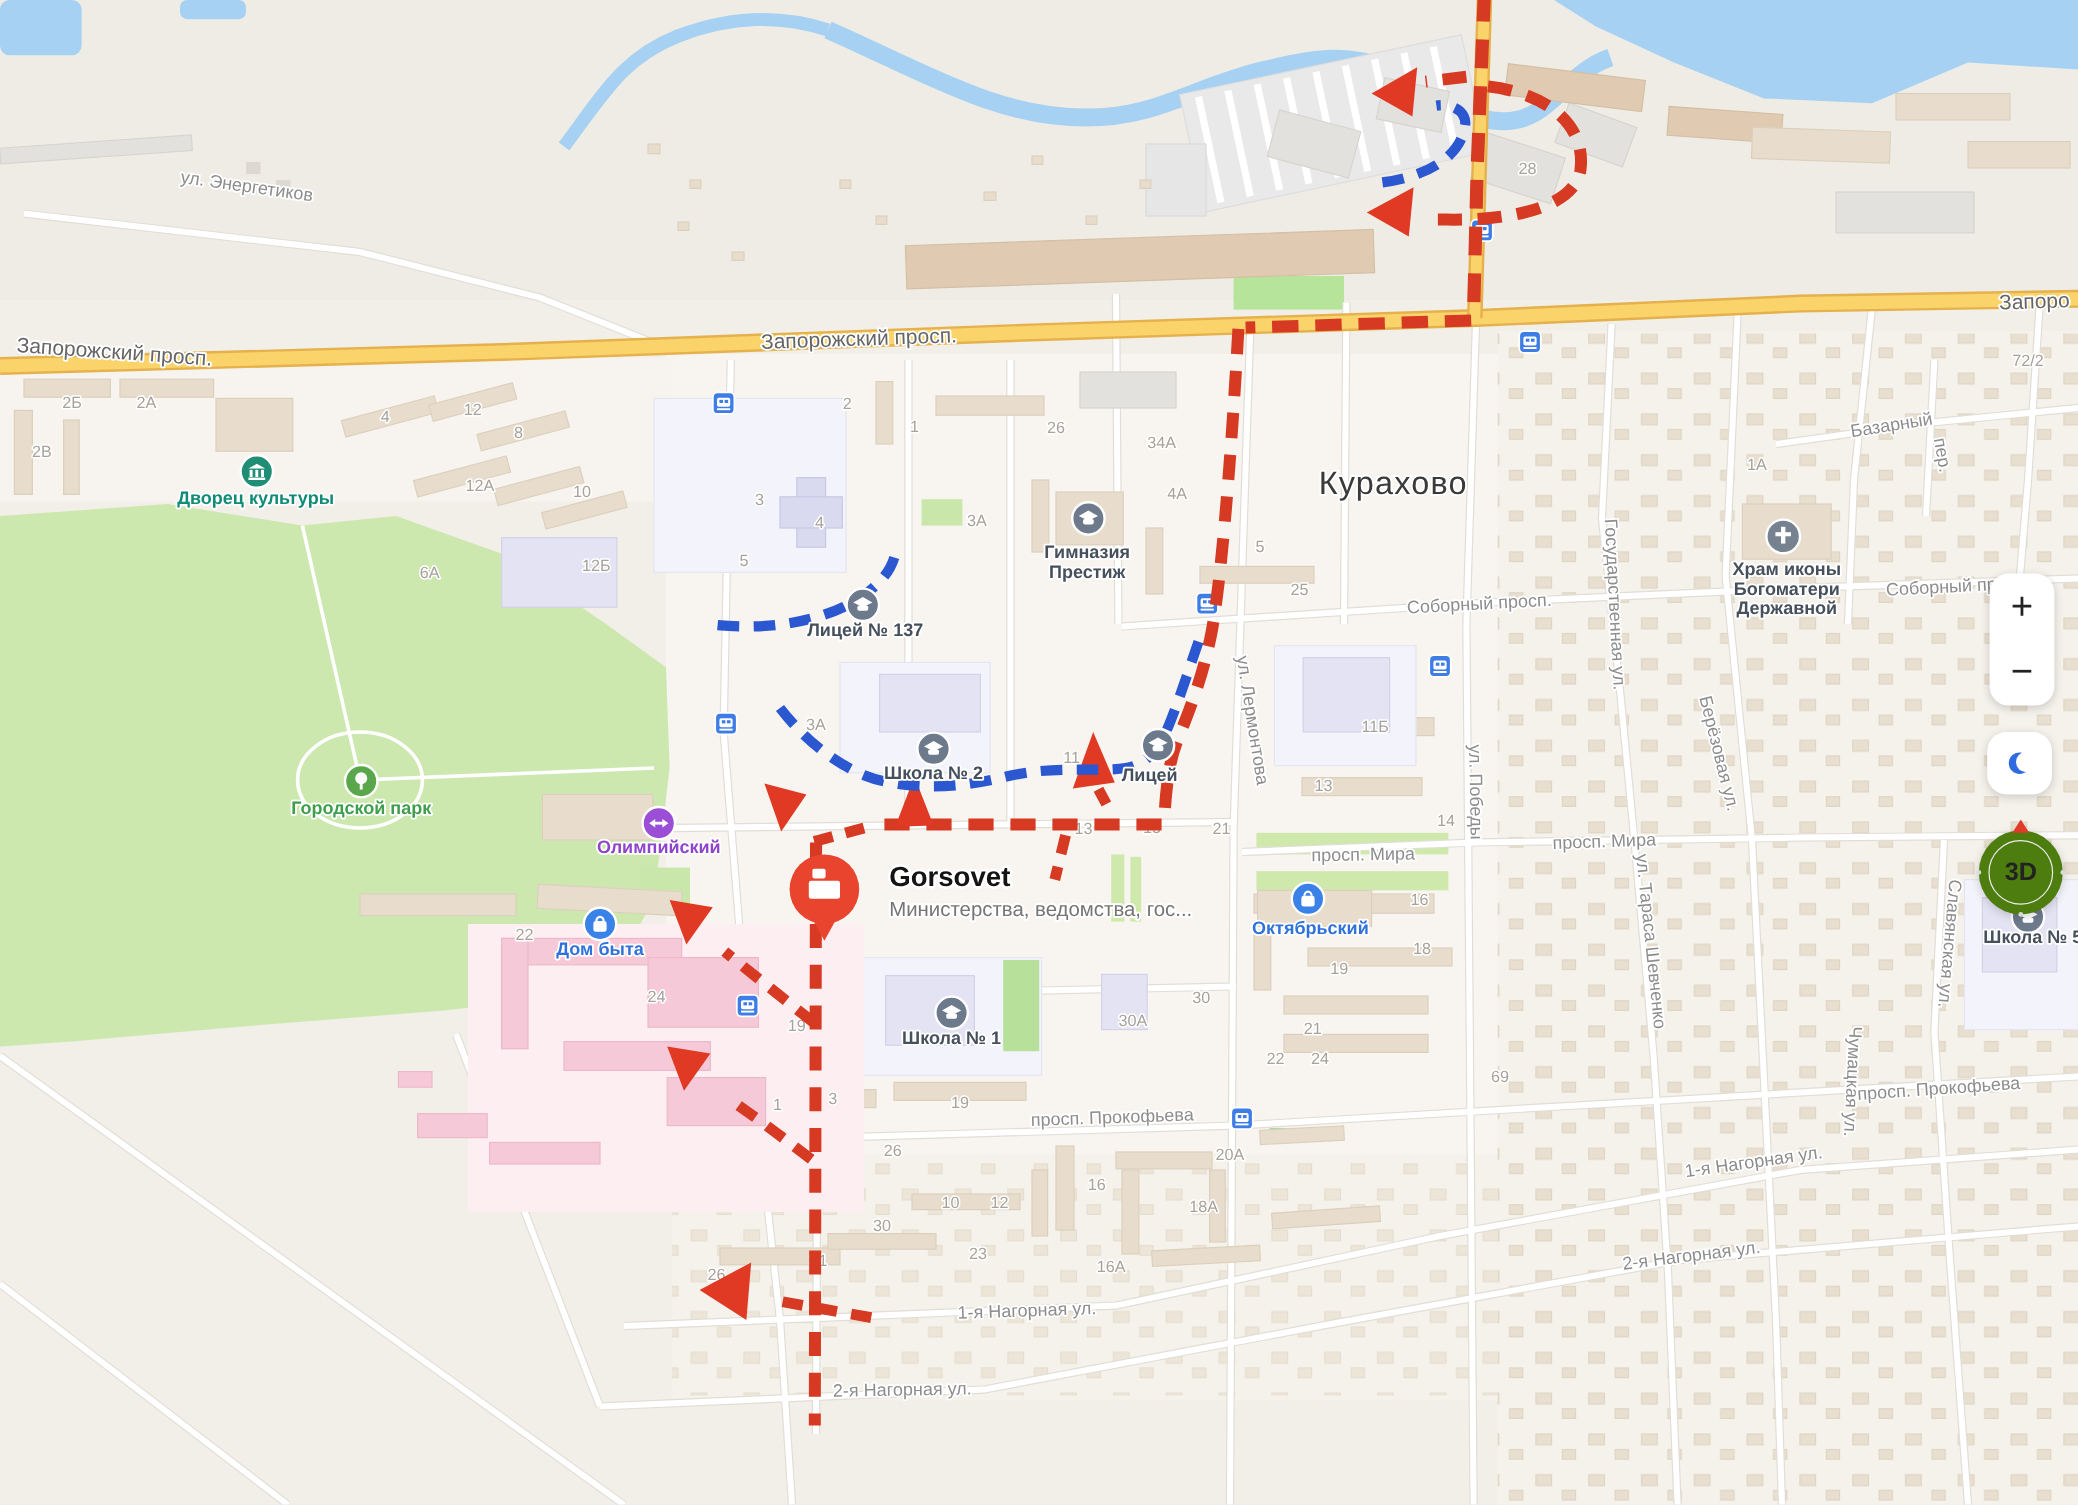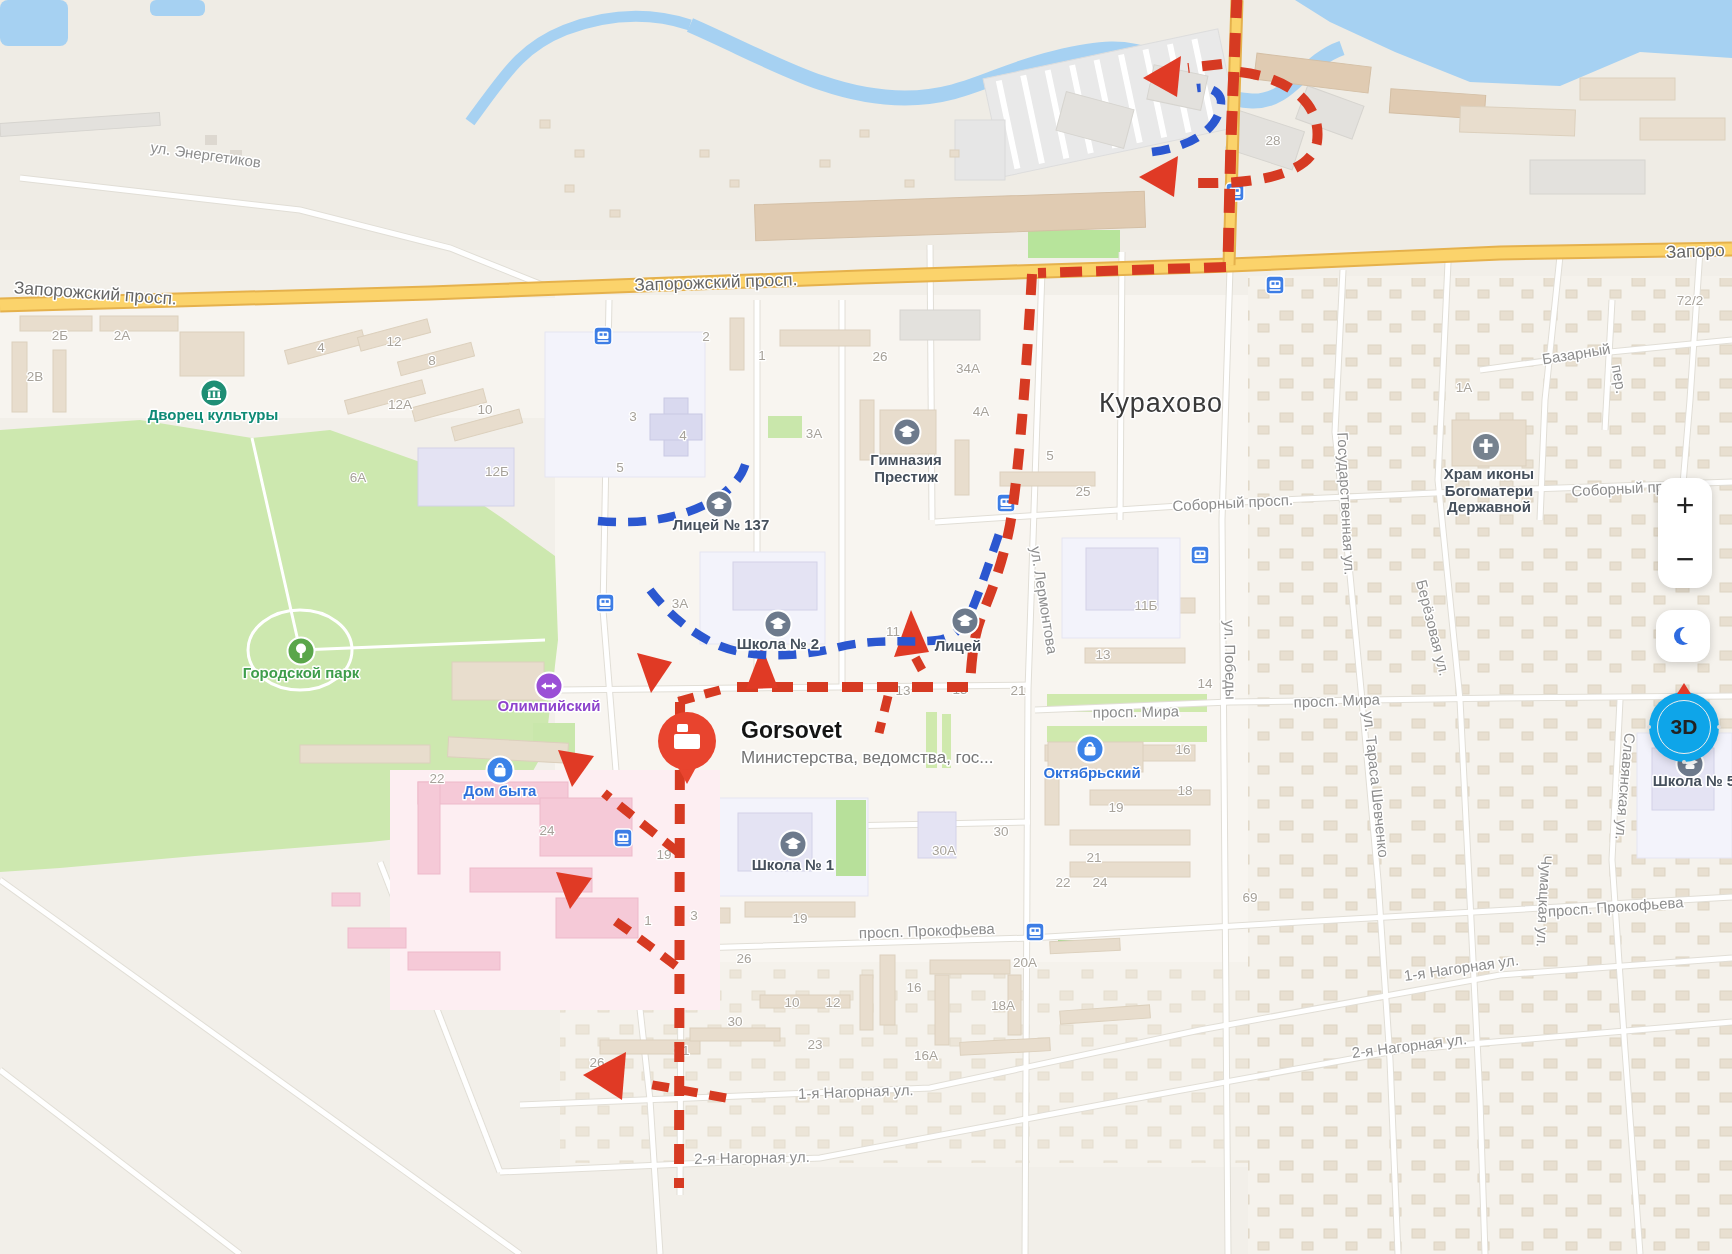--- a/index.html
+++ b/index.html
@@ -15,21 +15,21 @@
   .poi-blue{fill:#2f72dc;}
   .poi-purple{fill:#8e44cc;}
   .poi-teal{fill:#0f8b76;}
   .city{fill:#3a3a3a;font-size:27px;letter-spacing:1px;text-anchor:middle;paint-order:stroke;stroke:#ffffff;stroke-width:3px;}
   .gtitle{fill:#141414;font-size:23px;font-weight:bold;paint-order:stroke;stroke:#ffffff;stroke-width:4px;stroke-linejoin:round;}
   .gsub{fill:#757575;font-size:17px;paint-order:stroke;stroke:#ffffff;stroke-width:3.5px;stroke-linejoin:round;}
   .ctrl{position:absolute;background:#ffffff;box-shadow:0 2px 8px rgba(0,0,0,.18);border-radius:16px;}
   .zoombtn{width:54px;height:54px;display:flex;align-items:center;justify-content:center;
            font-size:32px;color:#222;cursor:pointer;user-select:none;}
   #compass{position:absolute;left:1649px;top:692px;width:70px;height:70px;border-radius:50%;
-           background:#0ea5e9;box-shadow:0 2px 8px rgba(0,0,0,.18);display:flex;align-items:center;justify-content:center;}
+           background:#4d7c0f;box-shadow:0 2px 8px rgba(0,0,0,.18);display:flex;align-items:center;justify-content:center;}
   #compass .inner{width:52px;height:52px;border-radius:50%;border:1px solid #ededed;display:flex;
            align-items:center;justify-content:center;font-size:21px;font-weight:bold;color:#222;}
   #compass .north{position:absolute;top:-9px;left:50%;transform:translateX(-50%);width:0;height:0;
            border-left:7px solid transparent;border-right:7px solid transparent;border-bottom:11px solid #e03a2a;}
   #compass .dot{position:absolute;width:4px;height:4px;border-radius:50%;background:#d8d8d8;}
 </style>
 </head>
 <body>
 
 <div id="stage">

